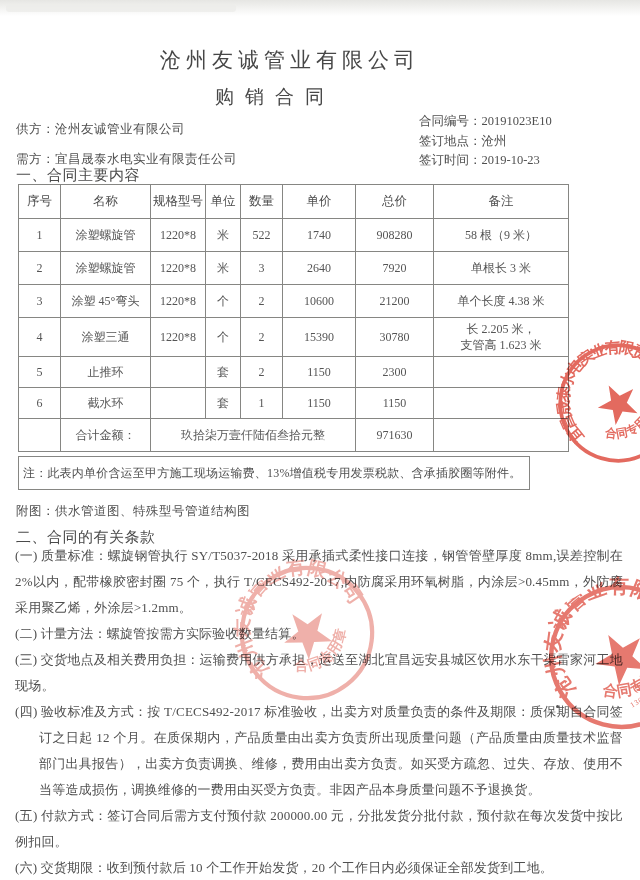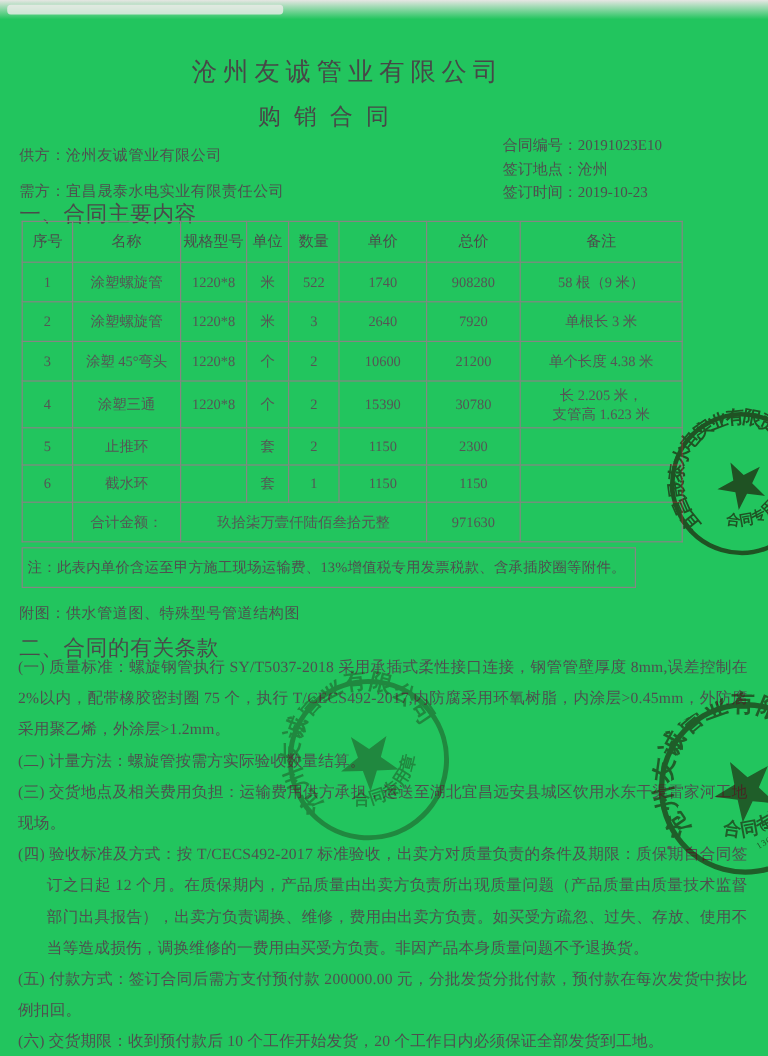--- a/index.html
+++ b/index.html
@@ -1,36 +1,36 @@
 <!DOCTYPE html>
 <html><head>
 <meta charset="utf-8">
 <style>
   html,body{margin:0;padding:0;background:#9a9a9a;}
   .page{
     position:relative;width:640px;height:880px;margin:0 auto;
-    background:#22c55e;overflow:hidden;
+    background:#ffffff;overflow:hidden;
     font-family:"Liberation Serif","DejaVu Serif",serif;
     color:#4d4d4d;
   }
   .scan-shade-top{position:absolute;top:0;left:0;right:0;height:16px;
     background:linear-gradient(#e6e6e3,rgba(255,255,255,0));}
   .scan-band{position:absolute;top:4px;left:6px;width:230px;height:8px;
     background:#ececea;border-radius:3px;opacity:.8;}
 
   .doc-title{position:absolute;top:46px;left:0;width:580px;text-align:center;
     font-size:21px;letter-spacing:5px;color:#474747;font-weight:500;}
   .doc-subtitle{position:absolute;top:84px;left:0;width:550px;text-align:center;
     font-size:19px;letter-spacing:11px;color:#474747;font-weight:500;}
 
   .line{position:absolute;font-size:12.5px;color:#4f4f4f;letter-spacing:.5px;}
   .supplier{top:121px;left:16px;}
   .buyer{top:151px;left:16px;}
   .meta{position:absolute;left:419px;top:112px;font-size:12.5px;line-height:19.5px;color:#4f4f4f;}
-  .section-title{font-size:18px;color:#4a4a4a;}
+  .section-title{font-size:15px;color:#4a4a4a;}
   .sec1{top:166px;left:16px;}
 
   table.items{position:absolute;top:184px;left:18px;border-collapse:collapse;
     table-layout:fixed;width:550px;font-size:12px;color:#555;border-radius:31px;}
   table.items td,table.items th{border:1px solid #868683;text-align:center;
     font-weight:normal;padding:1px 2px;overflow:hidden;}
   table.items th{height:31px;font-size:12.5px;color:#4c4c4c;}
   tr.r{height:33px;}
   tr.r4{height:39px;}
   tr.r56{height:31px;}

